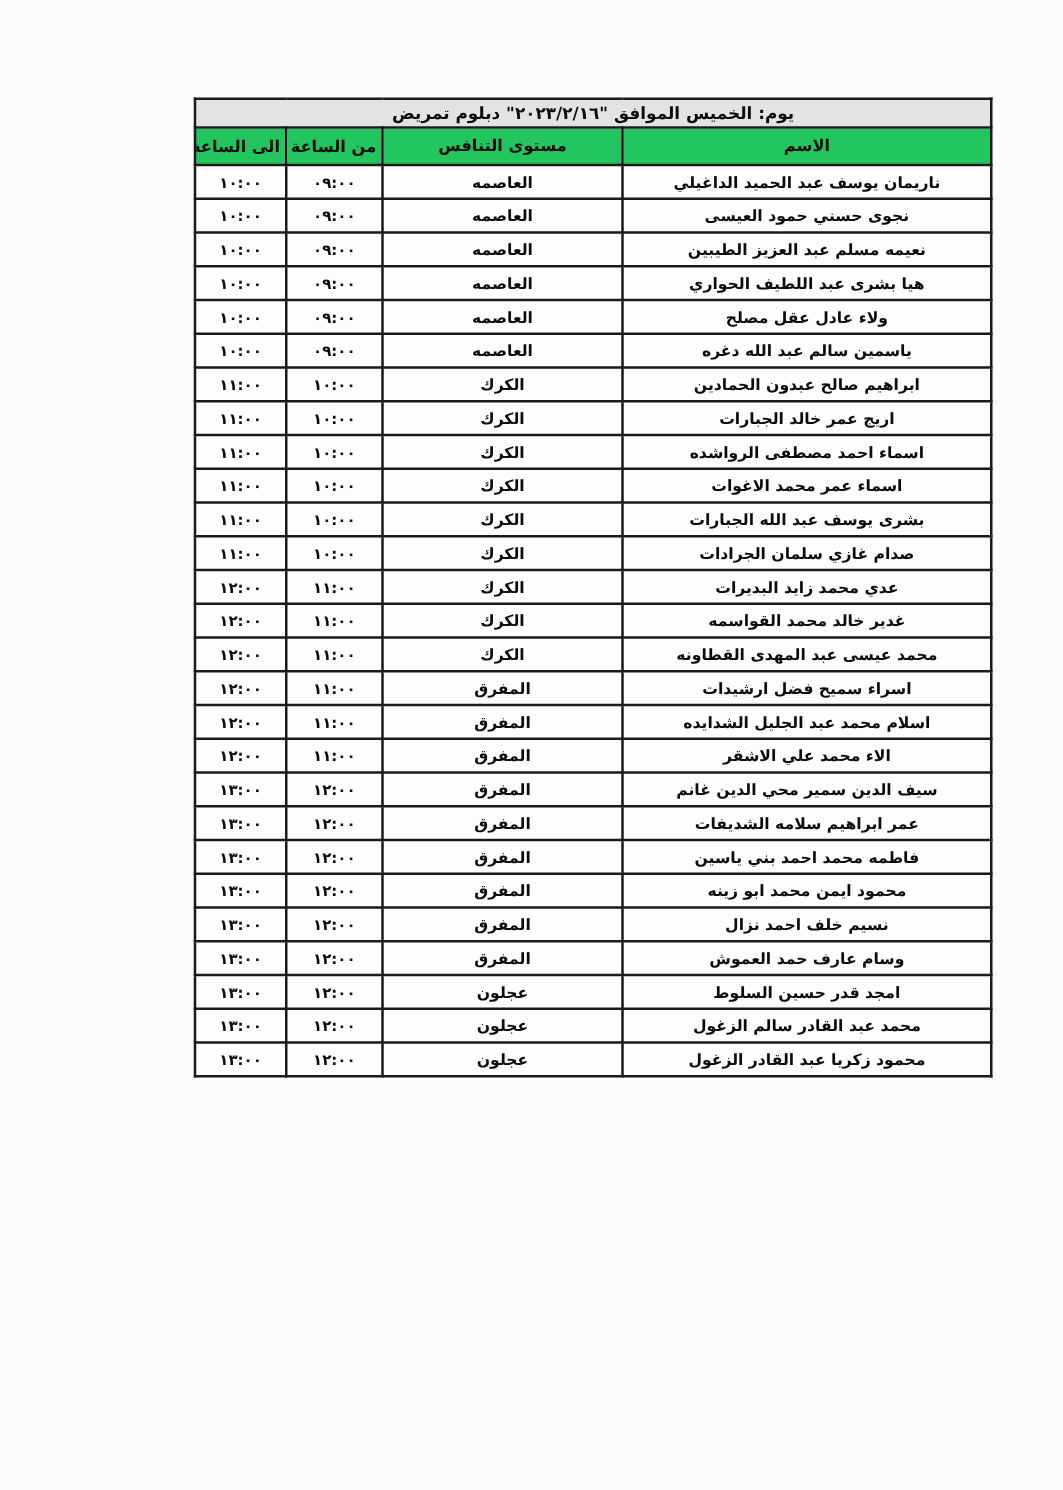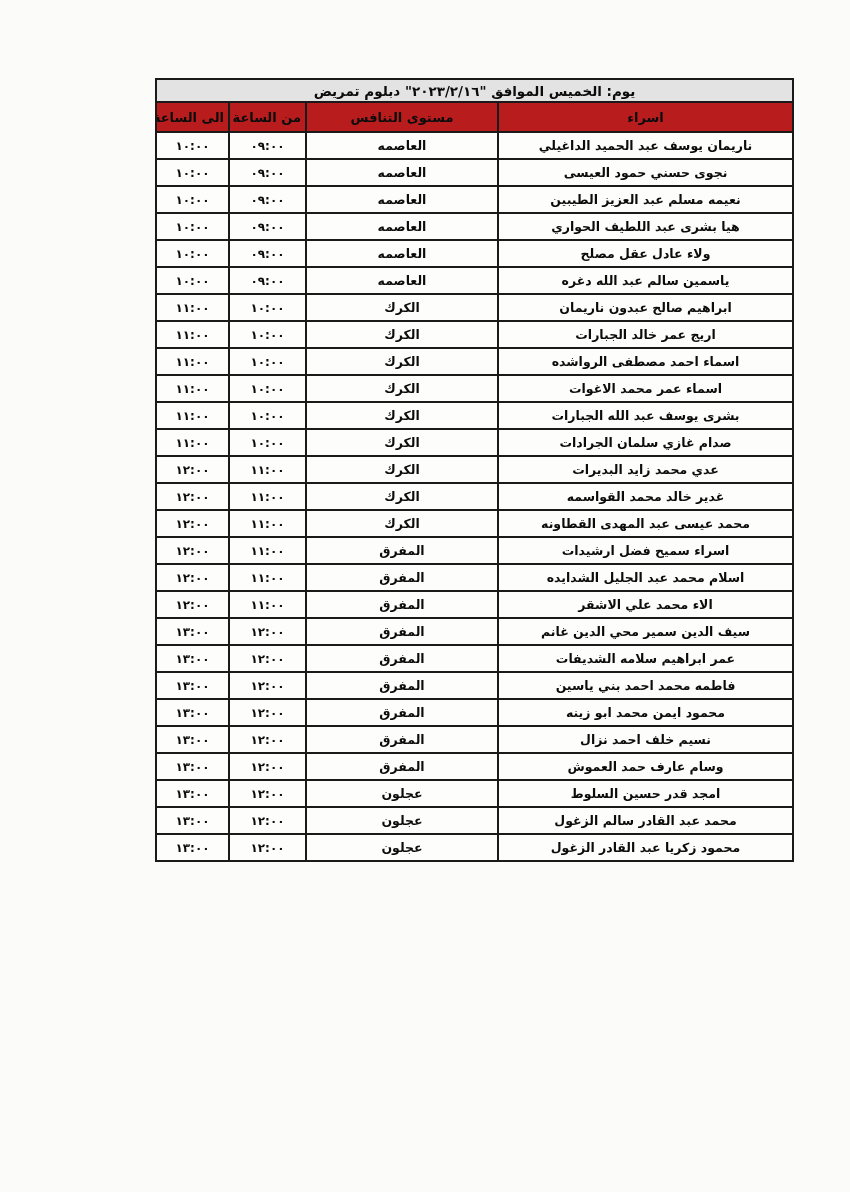--- a/index.html
+++ b/index.html
@@ -39,21 +39,21 @@
     overflow: hidden;
     white-space: nowrap;
   }
   .title-cell {
     height: 21px;
     background: #e3e3e3;
     font-size: 13.5px;
   }
   thead th.col-head {
     height: 28px;
-    background: #b91c1c;
+    background: #22c55e;
     font-size: 13px;
   }
   tbody td {
     height: 25px;
     background: #fdfdfc;
     font-size: 12.5px;
   }
   td.time {
     letter-spacing: 1.5px;
     font-size: 12px;
@@ -72,21 +72,21 @@
       <col class="c-name">
       <col class="c-level">
       <col class="c-from">
       <col class="c-to">
     </colgroup>
     <thead>
       <tr>
         <th colspan="4" class="title-cell">يوم: الخميس الموافق "٢٠٢٣/٢/١٦" دبلوم تمريض</th>
       </tr>
       <tr>
-        <th class="col-head">اسراء</th>
+        <th class="col-head">الاسم</th>
         <th class="col-head">مستوى التنافس</th>
         <th class="col-head">من الساعة</th>
         <th class="col-head">الى الساعة</th>
       </tr>
     </thead>
     <tbody>
         <tr>
     <td>ناريمان يوسف عبد الحميد الداغيلي</td>
     <td>العاصمه</td>
     <td class="time">٠٩:٠٠</td>
@@ -116,21 +116,21 @@
     <td class="time">٠٩:٠٠</td>
     <td class="time">١٠:٠٠</td>
   </tr>
         <tr>
     <td>ياسمين سالم عبد الله دغره</td>
     <td>العاصمه</td>
     <td class="time">٠٩:٠٠</td>
     <td class="time">١٠:٠٠</td>
   </tr>
         <tr>
-    <td>ابراهيم صالح عبدون ناريمان</td>
+    <td>ابراهيم صالح عبدون الحمادين</td>
     <td>الكرك</td>
     <td class="time">١٠:٠٠</td>
     <td class="time">١١:٠٠</td>
   </tr>
         <tr>
     <td>اريج عمر خالد الجبارات</td>
     <td>الكرك</td>
     <td class="time">١٠:٠٠</td>
     <td class="time">١١:٠٠</td>
   </tr>

